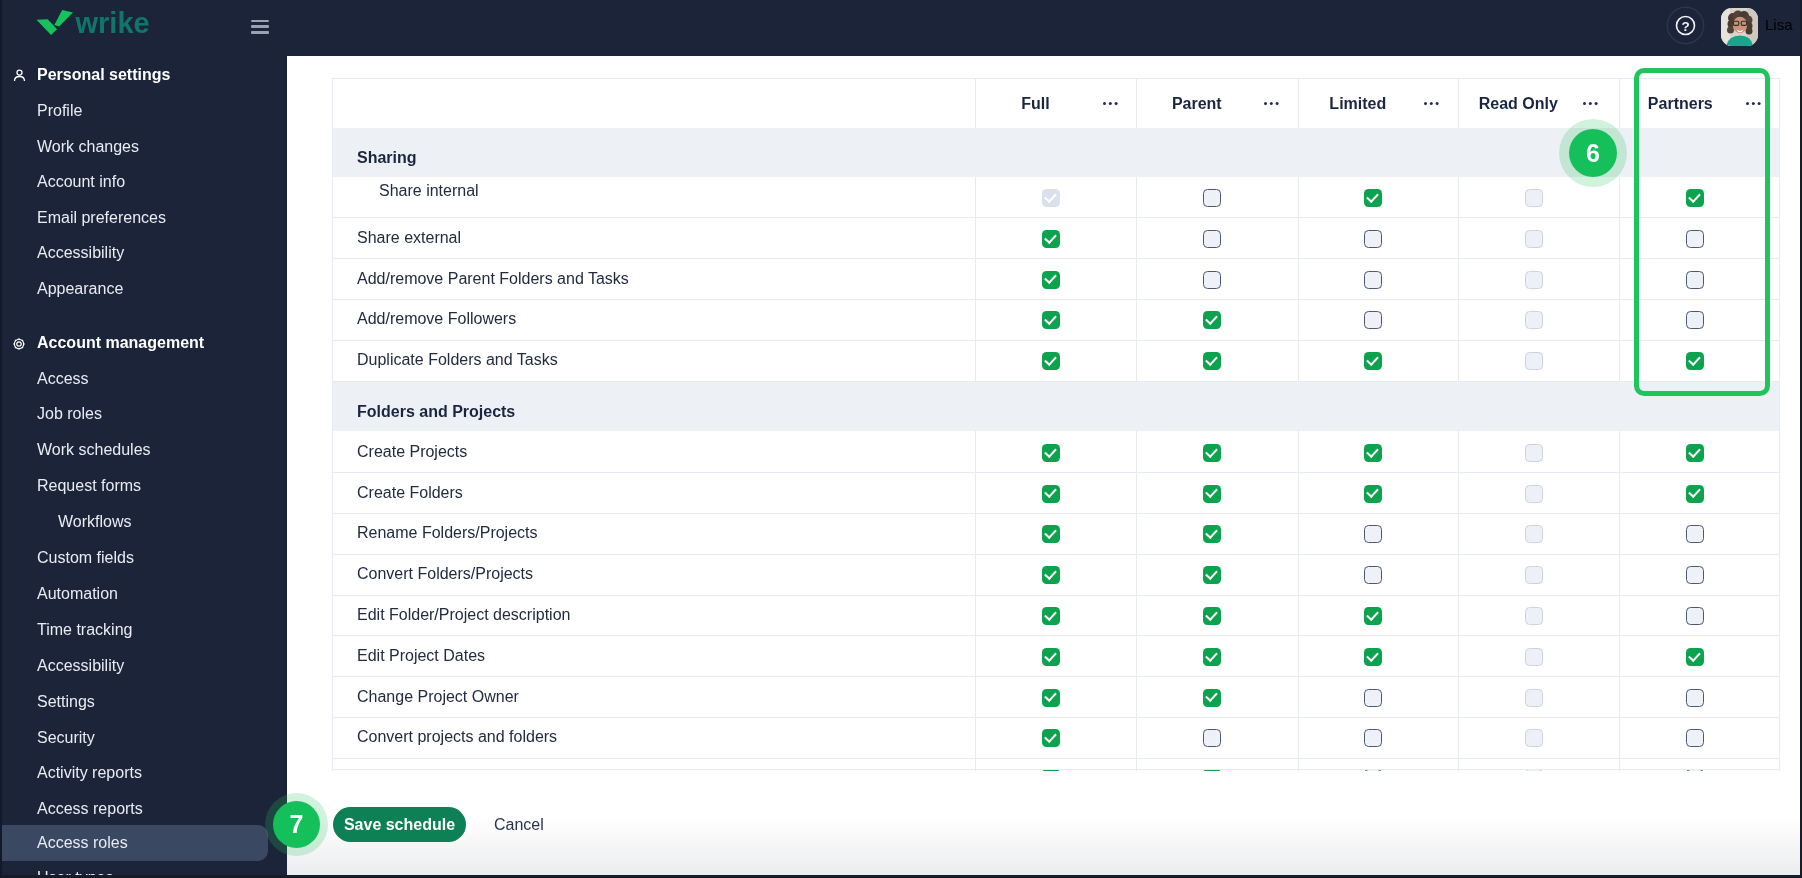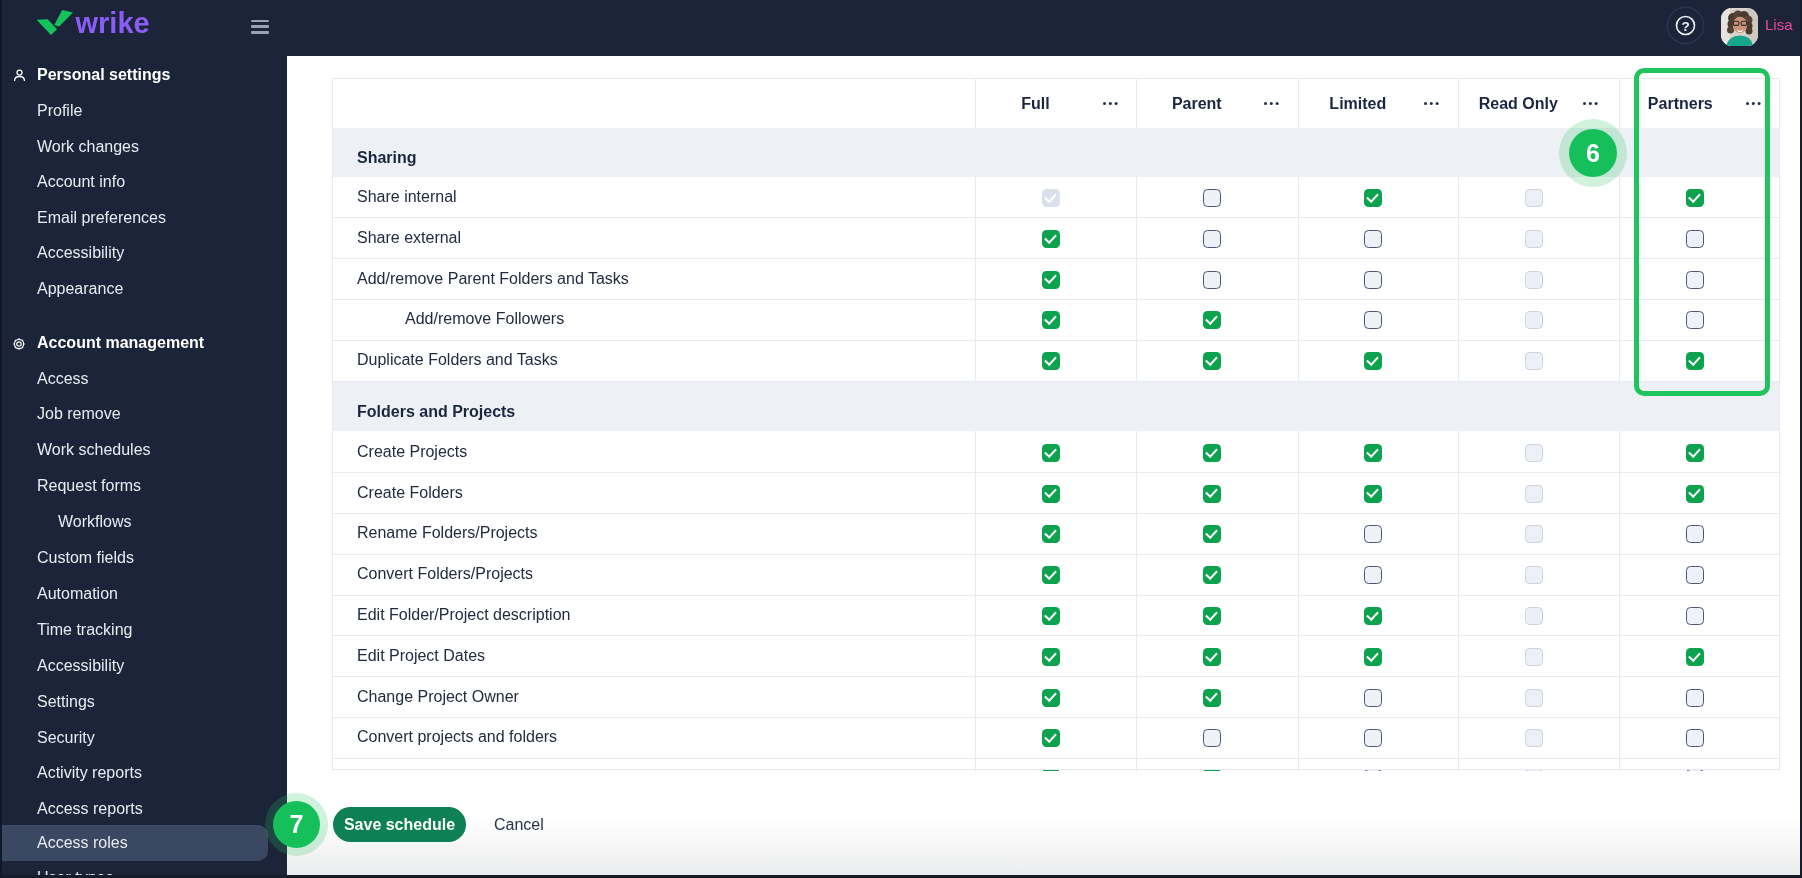--- a/index.html
+++ b/index.html
@@ -24,21 +24,21 @@
 .sbhdr{position:absolute;left:37px;font-size:16px;font-weight:bold;color:#fff;white-space:nowrap;}
 </style></head>
 <body>
 
 <div class="abs" style="left:0;top:0;width:1802px;height:56px;background:#1b2438;"></div>
 <div class="abs" style="left:0;top:56px;width:287px;height:822px;background:#1b2438;"></div>
 <svg class="abs" style="left:36px;top:10px;" width="38" height="26" viewBox="0 0 38 26">
 <polygon points="0.5,9.8 11.7,9.3 21.0,19.2 15.0,25.0" fill="#16c25c"></polygon>
 <polygon points="26.2,0.0 37.0,2.4 23.1,16.4 18.3,15.0" fill="#16c25c"></polygon>
 </svg>
-<div class="abs" style="left:75.5px;top:8.7px;font-size:29px;font-weight:bold;color:#8b5cf6;line-height:1;">wrike</div>
+<div class="abs" style="left:75.5px;top:8.7px;font-size:29px;font-weight:bold;color:#0f766e;line-height:1;">wrike</div>
 <div class="abs" style="left:251px;top:19.5px;width:17.5px;height:2.9px;background:#97a2b4;border-radius:1px;"></div>
 <div class="abs" style="left:251px;top:25.1px;width:17.5px;height:2.9px;background:#97a2b4;border-radius:1px;"></div>
 <div class="abs" style="left:251px;top:30.7px;width:17.5px;height:2.9px;background:#97a2b4;border-radius:1px;"></div>
 <svg class="abs" style="left:1666px;top:6px;" width="39" height="39" viewBox="0 0 39 39">
 <circle cx="19.5" cy="19.5" r="18.2" fill="none" stroke="#2a3650" stroke-width="1.4"></circle>
 <circle cx="19.5" cy="19.5" r="9" fill="none" stroke="#f0f3f7" stroke-width="1.6"></circle>
 <text x="19.5" y="24.6" font-size="13.5" font-weight="bold" fill="#f0f3f7" text-anchor="middle" font-family="Liberation Sans,sans-serif">?</text>
 </svg>
 <svg class="abs" style="left:1721px;top:7.5px;" width="37" height="38" viewBox="0 0 37 38">
 <defs>
@@ -59,42 +59,42 @@
 <circle cx="27.5" cy="18" r="4" fill="#4a3a31"></circle>
 <circle cx="9.5" cy="22" r="3.5" fill="#544238"></circle>
 <circle cx="28" cy="23" r="3.5" fill="#4a3a31"></circle>
 <ellipse cx="19" cy="17" rx="7.2" ry="8.2" fill="#c99379"></ellipse>
 <rect x="12.4" y="13.2" width="5.4" height="4.2" rx="1.4" fill="none" stroke="#33291f" stroke-width="1.1"></rect>
 <rect x="20.2" y="13.2" width="5.4" height="4.2" rx="1.4" fill="none" stroke="#33291f" stroke-width="1.1"></rect>
 <path d="M15.2 21.2 Q19 24.8 22.8 21.2 Q19 27.5 15.2 21.2Z" fill="#fff"></path>
 <path d="M5 38 Q7.5 27.5 19 27.5 Q30.5 27.5 32 38 Z" fill="#16a68c"></path>
 </g>
   </svg>
-<div class="abs" style="left:1765px;top:16px;font-size:15px;color:#ec4899;">Lisa</div>
+<div class="abs" style="left:1765px;top:16px;font-size:15px;color:#000000;">Lisa</div>
 <svg class="abs" style="left:13px;top:69px;" width="13" height="13" viewBox="0 0 13 13">
     <circle cx="6.5" cy="3.6" r="2.5" fill="none" stroke="#fff" stroke-width="1.3"></circle>
     <path d="M1.5 12 Q1.5 7.5 6.5 7.5 Q11.5 7.5 11.5 12" fill="none" stroke="#fff" stroke-width="1.3"></path>
   </svg>
 <div class="sbhdr" style="top:66px;">Personal settings</div>
 <div class="sbitem" style="top:102.4px;">Profile</div>
 <div class="sbitem" style="top:137.9px;">Work changes</div>
 <div class="sbitem" style="top:173.4px;">Account info</div>
 <div class="sbitem" style="top:208.9px;">Email preferences</div>
 <div class="sbitem" style="top:244.4px;">Accessibility</div>
 <div class="sbitem" style="top:279.9px;">Appearance</div>
 <svg class="abs" style="left:12px;top:337px;" width="14" height="14" viewBox="0 0 14 14">
 <g fill="none" stroke="#fff" stroke-width="1.2">
 <circle cx="7" cy="7" r="2.2"></circle>
 <path d="M7 1.2 L7 2.8 M7 11.2 L7 12.8 M1.2 7 L2.8 7 M11.2 7 L12.8 7 M2.9 2.9 L4 4 M10 10 L11.1 11.1 M11.1 2.9 L10 4 M4 10 L2.9 11.1"></path>
 <circle cx="7" cy="7" r="4.6"></circle>
 </g>
   </svg>
 <div class="sbhdr" style="top:334px;">Account management</div>
 <div class="sbitem" style="top:369.5px;">Access</div>
-<div class="sbitem" style="top:405.4px;">Job remove</div>
+<div class="sbitem" style="top:405.4px;">Job roles</div>
 <div class="sbitem" style="top:441.3px;">Work schedules</div>
 <div class="sbitem" style="top:477.2px;">Request forms</div>
 <div class="sbitem" style="top:513.1px;margin-left:21px;">Workflows</div>
 <div class="sbitem" style="top:549.0px;">Custom fields</div>
 <div class="sbitem" style="top:584.9px;">Automation</div>
 <div class="sbitem" style="top:620.8px;">Time tracking</div>
 <div class="sbitem" style="top:656.7px;">Accessibility</div>
 <div class="sbitem" style="top:692.6px;">Settings</div>
 <div class="sbitem" style="top:728.5px;">Security</div>
 <div class="sbitem" style="top:764.4px;">Activity reports</div>
@@ -117,42 +117,42 @@
 <div class="hdrtxt" style="left:1357.8px;top:95px;">Limited</div>
 <div class="dots" style="left:1423.5px;top:101.5px;"></div>
 <div class="hdrtxt" style="left:1518.3px;top:95px;">Read Only</div>
 <div class="dots" style="left:1583.0px;top:101.5px;"></div>
 <div class="hdrtxt" style="left:1680.3px;top:95px;">Partners</div>
 <div class="dots" style="left:1745.5px;top:101.5px;"></div>
 <div class="band" style="top:127.5px;height:49.1px;"></div>
 <div class="bandtxt" style="top:148.5px;">Sharing</div>
 <div class="band" style="top:381.6px;height:49.8px;"></div>
 <div class="bandtxt" style="top:402.5px;">Folders and Projects</div>
-<div class="rowlabel" style="top:188.0px;">Share internal</div>
+<div class="rowlabel" style="top:182px;margin-left:22px;">Share internal</div>
 <div class="cb dison" style="left:1042.0px;top:189.0px;"></div>
 <div class="cb off" style="left:1203.0px;top:189.0px;"></div>
 <div class="cb on" style="left:1364.0px;top:189.0px;"></div>
 <div class="cb dis" style="left:1525.0px;top:189.0px;"></div>
 <div class="cb on" style="left:1685.5px;top:189.0px;"></div>
 <div class="hline" style="left:332px;top:217.4px;width:1448px;"></div>
 <div class="rowlabel" style="top:228.8px;">Share external</div>
 <div class="cb on" style="left:1042.0px;top:229.8px;"></div>
 <div class="cb off" style="left:1203.0px;top:229.8px;"></div>
 <div class="cb off" style="left:1364.0px;top:229.8px;"></div>
 <div class="cb dis" style="left:1525.0px;top:229.8px;"></div>
 <div class="cb off" style="left:1685.5px;top:229.8px;"></div>
 <div class="hline" style="left:332px;top:258.2px;width:1448px;"></div>
 <div class="rowlabel" style="top:269.6px;">Add/remove Parent Folders and Tasks</div>
 <div class="cb on" style="left:1042.0px;top:270.6px;"></div>
 <div class="cb off" style="left:1203.0px;top:270.6px;"></div>
 <div class="cb off" style="left:1364.0px;top:270.6px;"></div>
 <div class="cb dis" style="left:1525.0px;top:270.6px;"></div>
 <div class="cb off" style="left:1685.5px;top:270.6px;"></div>
 <div class="hline" style="left:332px;top:299.0px;width:1448px;"></div>
-<div class="rowlabel" style="top:310.4px;margin-left:48px;">Add/remove Followers</div>
+<div class="rowlabel" style="top:310.4px;">Add/remove Followers</div>
 <div class="cb on" style="left:1042.0px;top:311.4px;"></div>
 <div class="cb on" style="left:1203.0px;top:311.4px;"></div>
 <div class="cb off" style="left:1364.0px;top:311.4px;"></div>
 <div class="cb dis" style="left:1525.0px;top:311.4px;"></div>
 <div class="cb off" style="left:1685.5px;top:311.4px;"></div>
 <div class="hline" style="left:332px;top:339.8px;width:1448px;"></div>
 <div class="rowlabel" style="top:351.2px;">Duplicate Folders and Tasks</div>
 <div class="cb on" style="left:1042.0px;top:352.2px;"></div>
 <div class="cb on" style="left:1203.0px;top:352.2px;"></div>
 <div class="cb on" style="left:1364.0px;top:352.2px;"></div>

